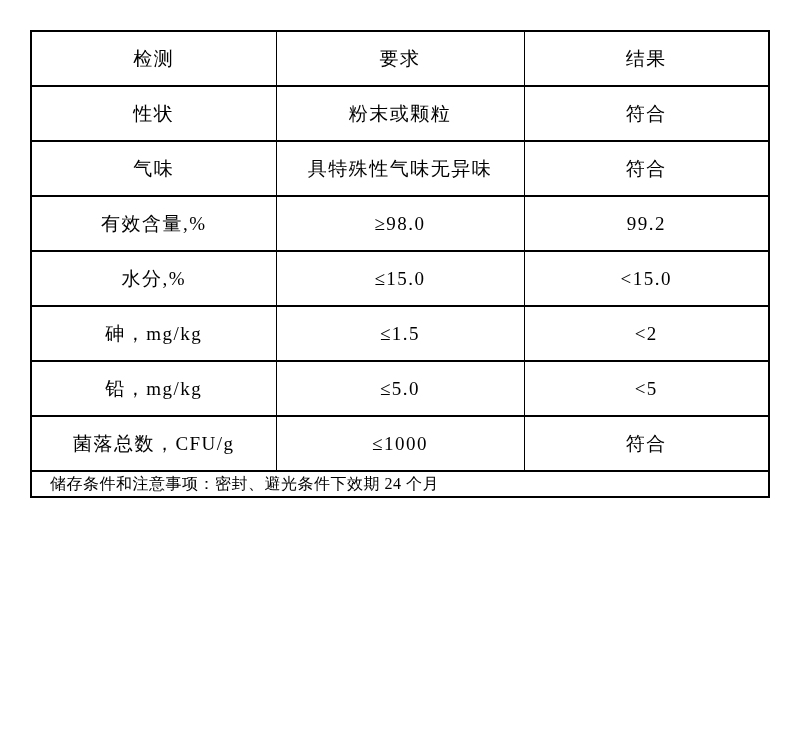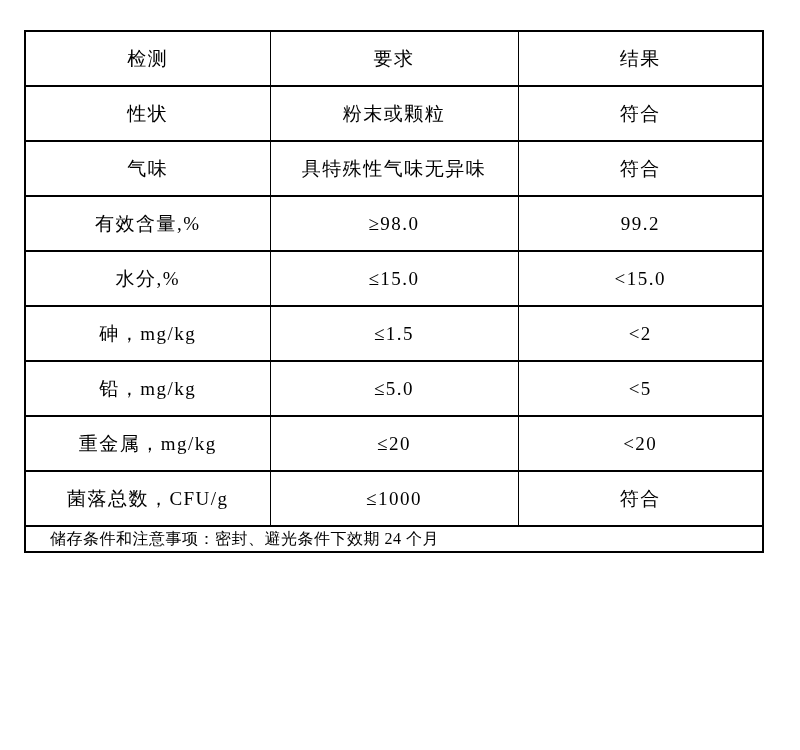--- a/index.html
+++ b/index.html
@@ -9,21 +9,21 @@
   body {
     width: 800px;
     height: 750px;
     position: relative;
     background: #ffffff;
     color: #000000;
     font-family: "Liberation Serif", "DejaVu Serif", serif;
   }
   .page {
     position: absolute;
-    left: 24px;
+    left: 30px;
     top: 30px;
   }
   table.spec-table {
     border-collapse: collapse;
     table-layout: fixed;
     width: 738px;
     border: 2px solid #000000;
     background: #ffffff;
   }
   col.c1 { width: 245px; }
@@ -42,21 +42,21 @@
     font-size: 19px;
     font-weight: normal;
     letter-spacing: 1.5px;
     overflow: hidden;
     white-space: nowrap;
   }
   .spec-table tfoot td {
     height: 22px;
     font-size: 16px;
     text-align: left;
-    padding: 1px 0 1px 24px;
+    padding: 1px 0 1px 18px;
     letter-spacing: 0.5px;
   }
 </style>
 </head>
 <body>
 
 <div class="page">
   <table class="spec-table">
     <colgroup>
       <col class="c1">
@@ -95,25 +95,20 @@
     <td>砷，mg/kg</td>
     <td>≤1.5</td>
     <td>&lt;2</td>
   </tr>
         <tr>
     <td>铅，mg/kg</td>
     <td>≤5.0</td>
     <td>&lt;5</td>
   </tr>
         <tr>
-    <td>重金属，mg/kg</td>
-    <td>≤20</td>
-    <td>&lt;20</td>
-  </tr>
-        <tr>
     <td>菌落总数，CFU/g</td>
     <td>≤1000</td>
     <td>符合</td>
   </tr>
       </tbody>
     <tfoot>
       <tr>
         <td colspan="3">储存条件和注意事项：密封、避光条件下效期 24 个月</td>
       </tr>
     </tfoot>

